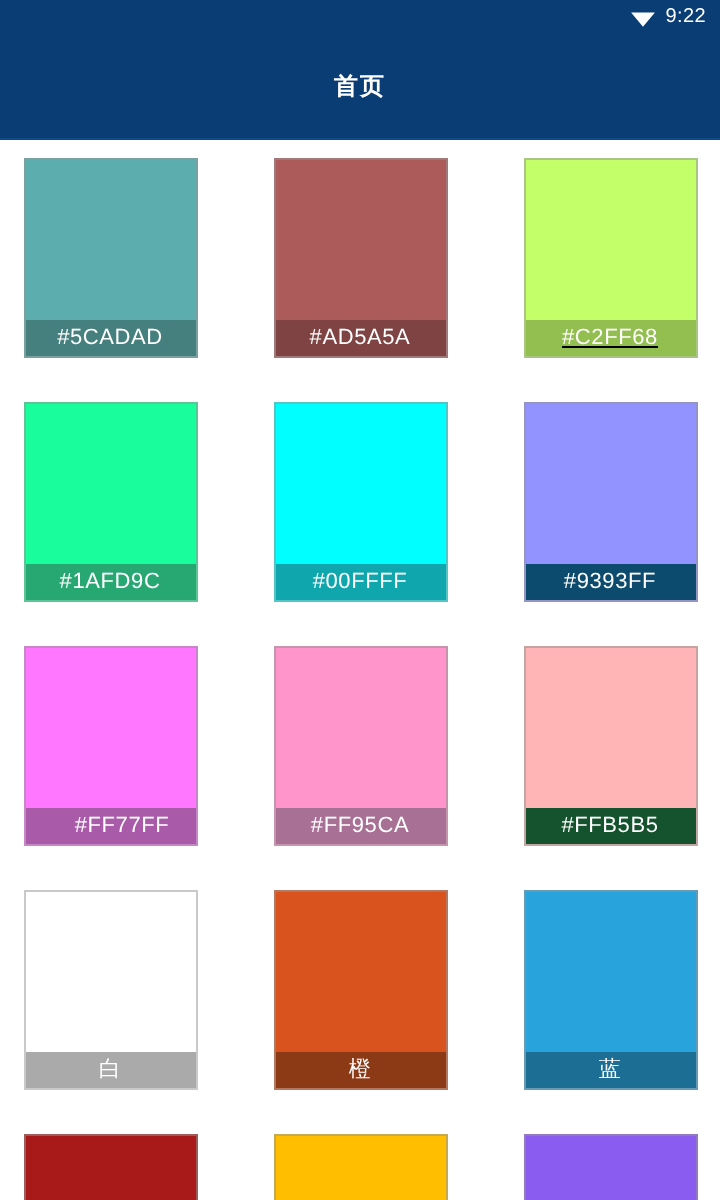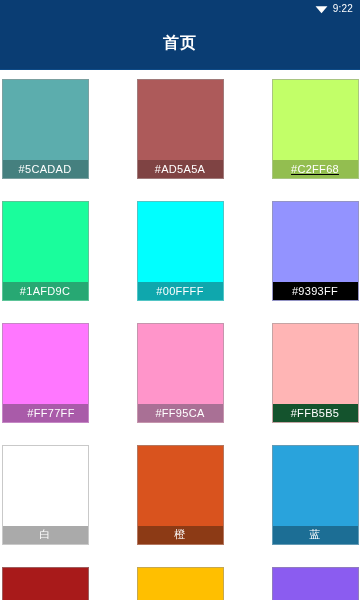--- a/index.html
+++ b/index.html
@@ -48,35 +48,35 @@
     height: 52px;
     background: #0A3D73;
     display: flex;
     align-items: center;
     justify-content: center;
     box-sizing: border-box;
     border-bottom: 1px solid #0d4a87;
   }
   #app-bar .title {
     color: #ffffff;
-    font-size: 16px;
+    font-size: 12px;
     font-weight: bold;
     letter-spacing: 1px;
     font-family: "DejaVu Sans", "Liberation Sans", sans-serif;
   }
 
   
   #color-grid {
     padding: 9px 0 0 0;
     box-sizing: border-box;
   }
   .color-row {
     display: flex;
     justify-content: center;
-    gap: 48px;
+    gap: 38px;
     margin-bottom: 22px;
   }
   .color-card {
     width: 87px;
     height: 100px;
     box-sizing: border-box;
     display: flex;
     flex-direction: column;
     justify-content: flex-end;
     position: relative;
@@ -132,21 +132,21 @@
       </div>
     </div>
     <div class="color-row">
       <div class="color-card" style="background: rgb(26, 253, 156);">
         <div class="card-label" style="background: rgb(39, 168, 115);">#1AFD9C</div>
       </div>
       <div class="color-card" style="background: rgb(0, 255, 255);">
         <div class="card-label" style="background: rgb(15, 167, 173); margin-top: 48px;">#00FFFF</div>
       </div>
       <div class="color-card" style="background: rgb(147, 147, 255);">
-        <div class="card-label" style="background: #000000;">#9393FF</div>
+        <div class="card-label" style="background: #0c4a6e;">#9393FF</div>
       </div>
     </div>
     <div class="color-row">
       <div class="color-card" style="background: rgb(255, 119, 255);">
         <div class="card-label" style="background: rgb(169, 91, 169); padding-left: 12px;">#FF77FF</div>
       </div>
       <div class="color-card" style="background: rgb(255, 149, 202);">
         <div class="card-label" style="background: rgb(169, 112, 149);">#FF95CA</div>
       </div>
       <div class="color-card" style="background: rgb(255, 181, 181);">

